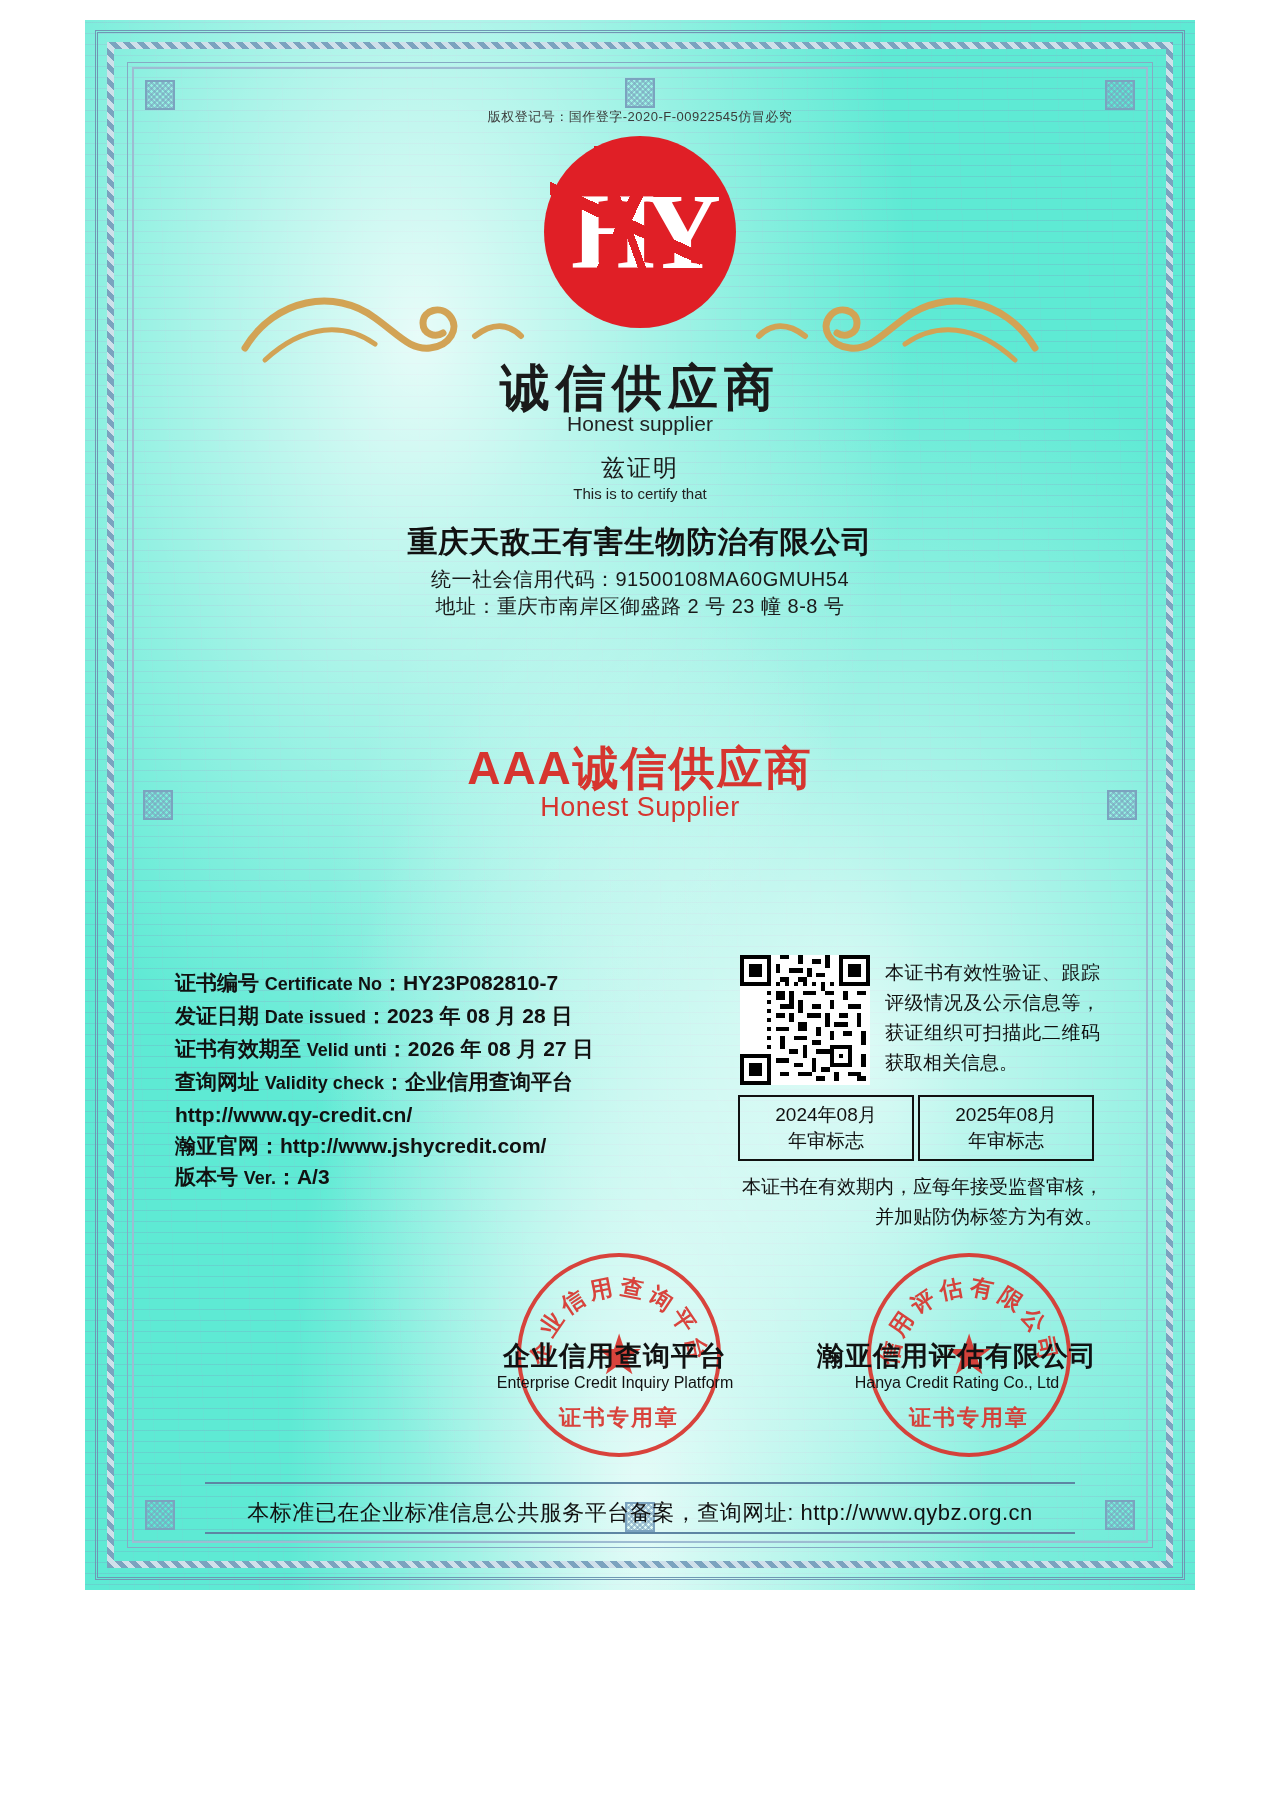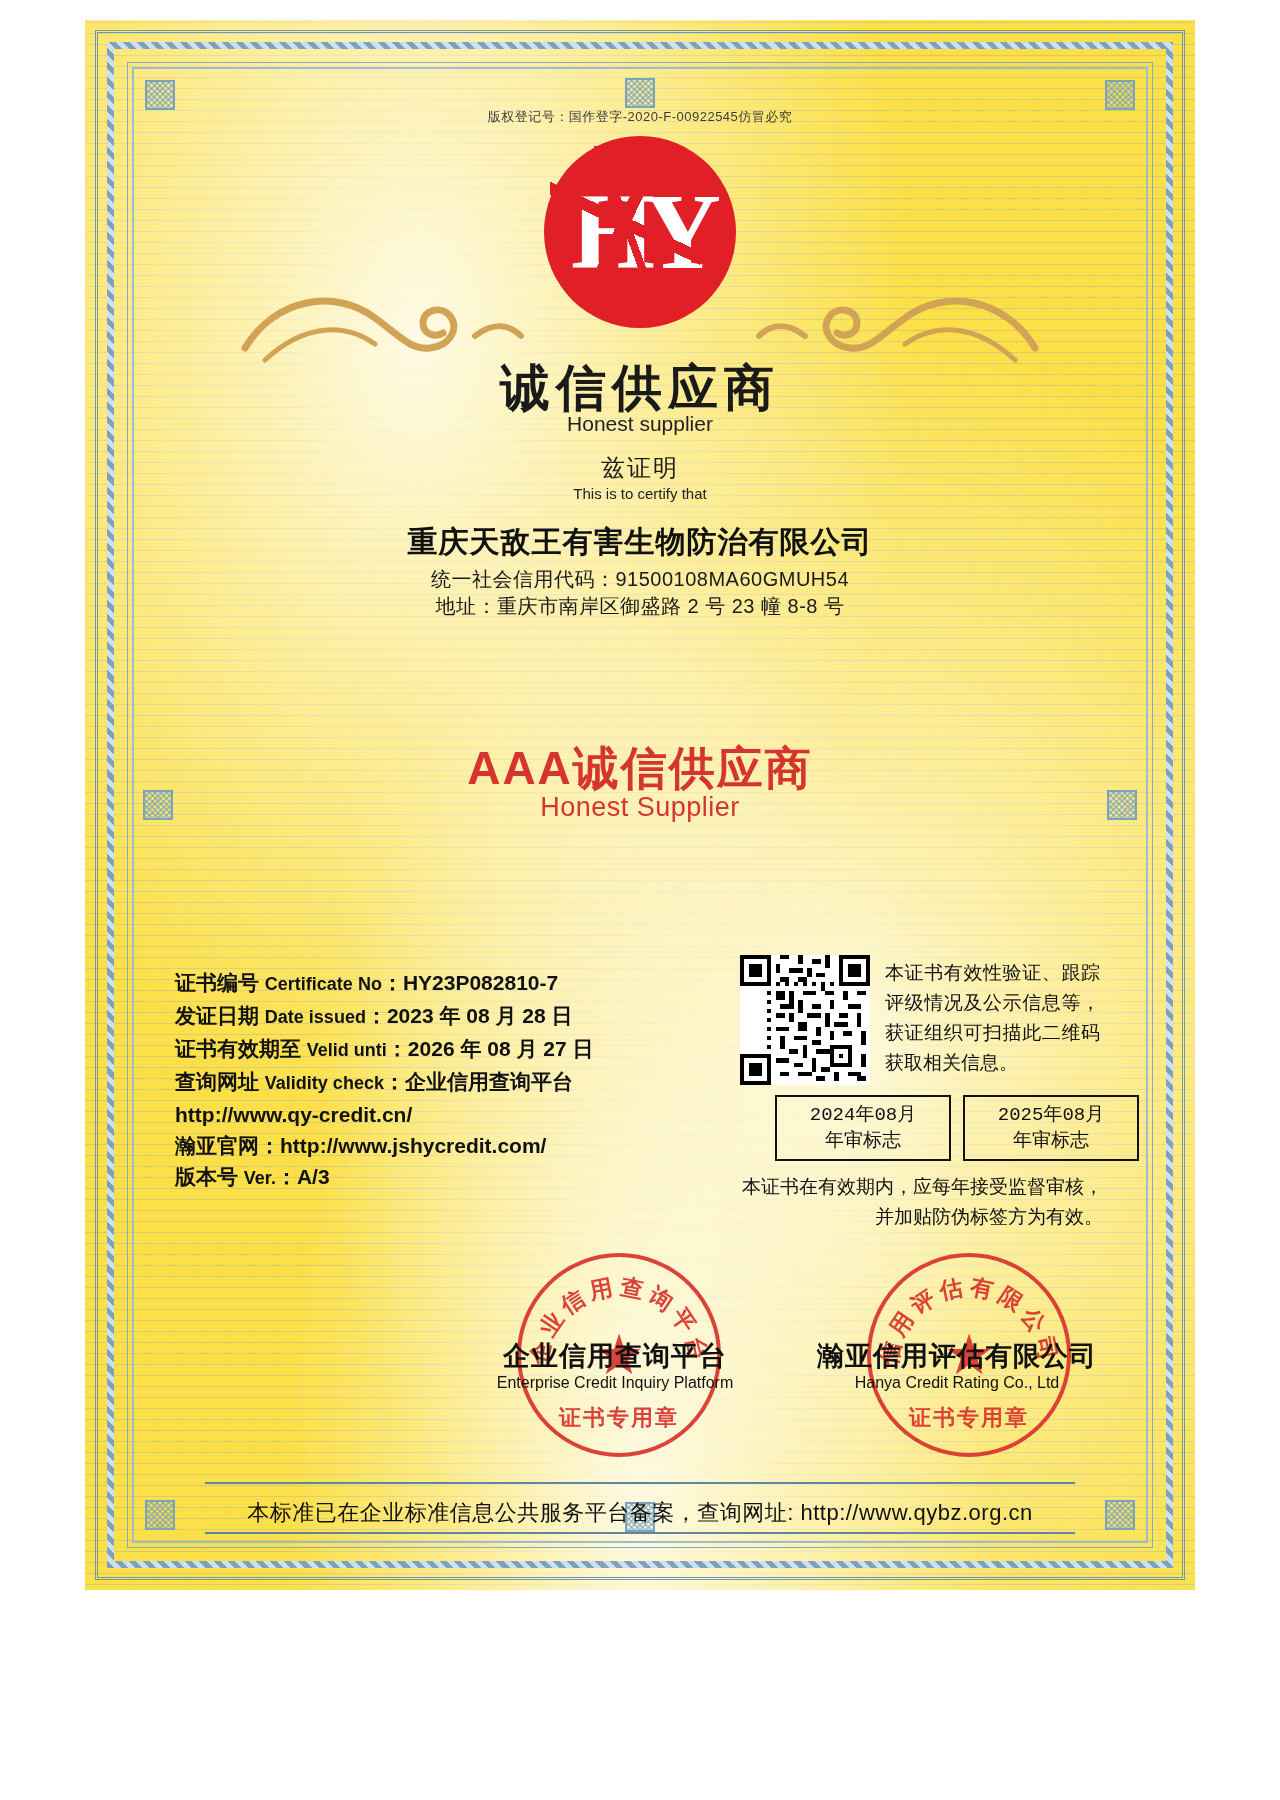--- a/index.html
+++ b/index.html
@@ -13,21 +13,21 @@
     font-family: "Liberation Sans", sans-serif;
     overflow: hidden;
   }
 
   
   .cert {
     position: relative;
     width: 1110px;
     height: 1570px;
     margin: 20px auto 0 auto;
-    background: #fde047;
+    background: #5eead4;
     overflow: hidden;
   }
 
   
   .waves {
     position: absolute;
     inset: 0;
     background-image:
       repeating-linear-gradient(0deg,
         rgba(140,178,200,0.00) 0px,
@@ -277,25 +277,24 @@
     top: 938px;
     width: 215px;
     font-size: 19px;
     line-height: 30px;
     color: #111;
     text-align: justify;
   }
 
   .stamps-year {
     position: absolute;
-    left: 690px;
+    left: 653px;
     top: 1075px;
     display: flex;
-    gap: 12px;
-    font-family: Liberation Mono, monospace;
+    gap: 4px;
   }
   .year-box {
     width: 172px;
     height: 62px;
     border: 2px solid #111;
     display: flex;
     flex-direction: column;
     align-items: center;
     justify-content: center;
     font-size: 19px;

